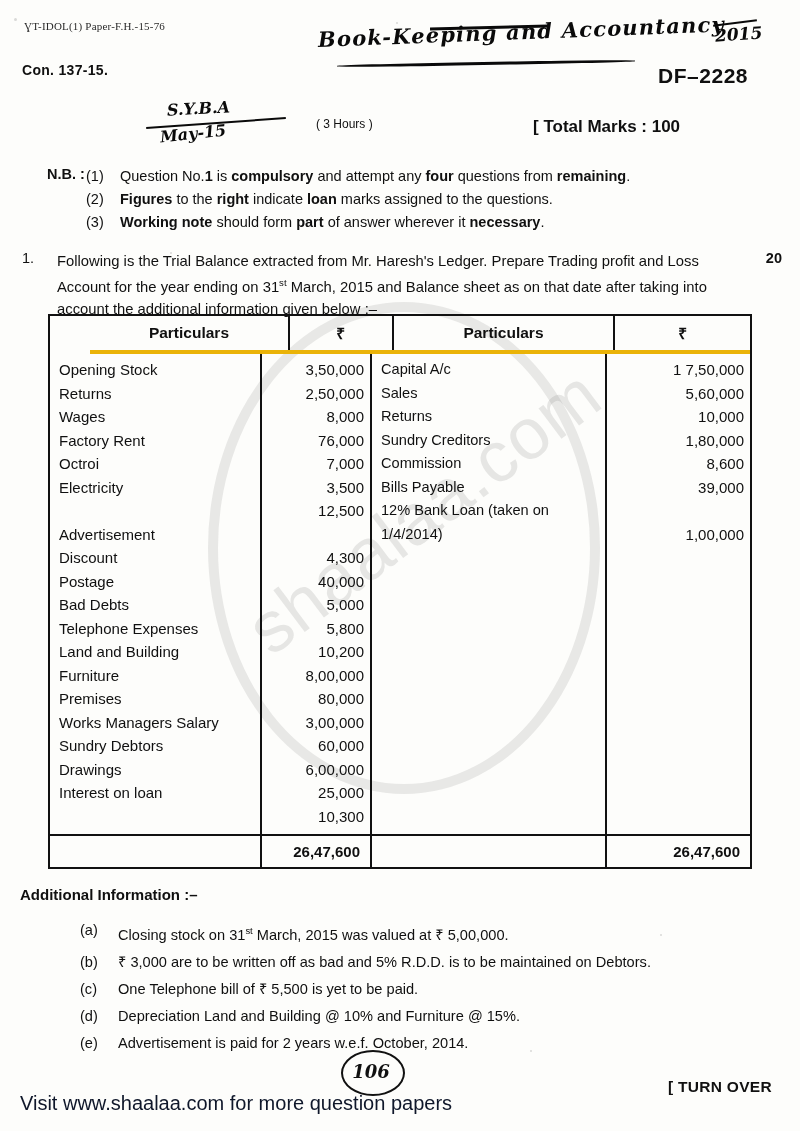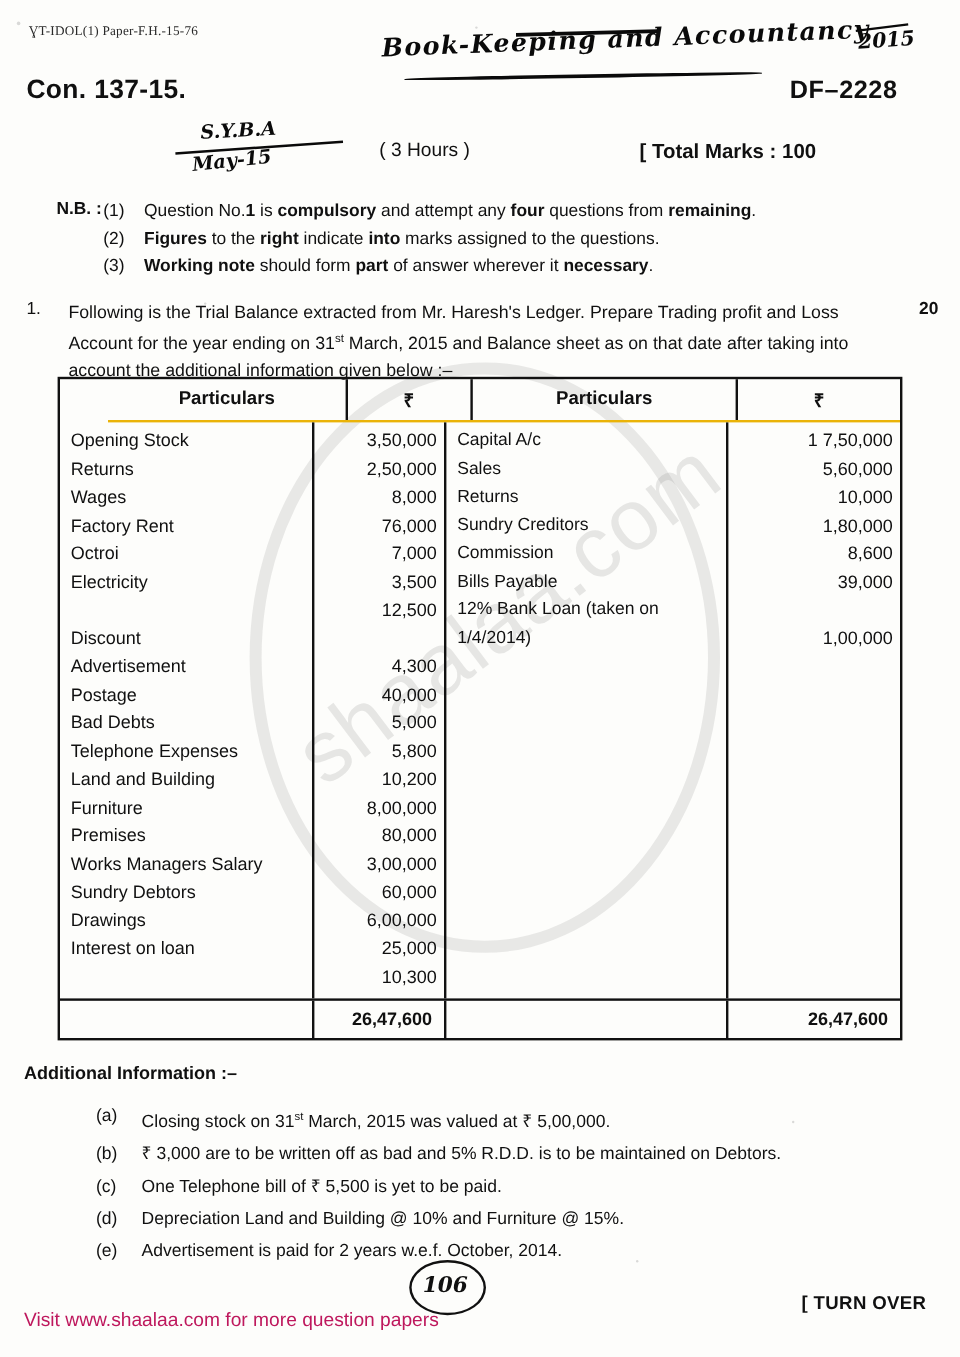--- a/index.html
+++ b/index.html
@@ -65,37 +65,37 @@
     top: 20px;
     font-family: "Liberation Serif", serif;
     font-size: 11px;
     color: #2a2a2a;
     letter-spacing: 0.2px;
   }
   .con-no {
     position: absolute;
     left: 22px;
     top: 62px;
-    font-size: 22px;
+    font-size: 14px;
     font-weight: bold;
     letter-spacing: 0.3px;
   }
   .df-no {
     position: absolute;
     right: 52px;
     top: 64px;
     font-size: 21px;
     font-weight: bold;
     letter-spacing: 0.5px;
   }
   .hours {
     position: absolute;
     left: 316px;
     top: 117px;
-    font-size: 16px;
+    font-size: 12px;
   }
   .total-marks {
     position: absolute;
     left: 533px;
     top: 117px;
     font-size: 17px;
     font-weight: bold;
   }
 
   
@@ -233,21 +233,21 @@
     position: absolute;
     left: 48px;
     top: 314px;
     width: 704px;
     border: 2px solid #111;
     background: transparent;
     box-sizing: border-box;
   }
   .tb-head {
     display: flex;
-    border-bottom: 2px solid #eab308;
+    border-bottom: 4px solid #eab308;
     height: 34px;
     margin-left: 40px;
   }
   .tb-head > div {
     display: flex;
     align-items: center;
     justify-content: center;
     font-size: 15.5px;
     font-weight: bold;
     box-sizing: border-box;
@@ -348,22 +348,22 @@
     right: 28px;
     top: 1078px;
     font-size: 15.5px;
     font-weight: bold;
     letter-spacing: 0.3px;
   }
   .visit-line {
     position: absolute;
     left: 20px;
     top: 1092px;
-    font-size: 16px;
-    color: #be185d;
+    font-size: 20px;
+    color: #0f172a;
   }
   .speck {
     position: absolute;
     background: rgba(90,90,90,0.22);
     border-radius: 50%;
     z-index: 2;
   }
 </style>
 </head>
 <body>
@@ -399,21 +399,21 @@
     <div class="hw hw-month">May-15</div>
 
     <div class="nb-label">N.B. :</div>
     <div class="nb-list">
       <div class="nb-row">
         <span class="nb-num">(1)</span>
         <span class="nb-text">Question No.<b>1</b> is <b>compulsory</b> and attempt any <b>four</b> questions from <b>remaining</b>.</span>
       </div>
       <div class="nb-row">
         <span class="nb-num">(2)</span>
-        <span class="nb-text"><b>Figures</b> to the <b>right</b> indicate <b>into</b> marks assigned to the questions.</span>
+        <span class="nb-text"><b>Figures</b> to the <b>right</b> indicate <b>loan</b> marks assigned to the questions.</span>
       </div>
       <div class="nb-row">
         <span class="nb-num">(3)</span>
         <span class="nb-text"><b>Working note</b> should form <b>part</b> of answer wherever it <b>necessary</b>.</span>
       </div>
     </div>
 
     <div class="q-num">1.</div>
     <div class="q-body">Following is the Trial Balance extracted from Mr. Haresh's Ledger. Prepare Trading profit and Loss Account for the year ending on 31<sup>st</sup> March, 2015 and Balance sheet as on that date after taking into account the additional information given below :–</div>
     <div class="q-marks">20</div>
@@ -429,22 +429,22 @@
 
       <div class="tb-body">
         <div class="c1" id="col-debit-labels">
             <div class="cellrow lbl">Opening Stock</div>
             <div class="cellrow lbl">Returns</div>
             <div class="cellrow lbl">Wages</div>
             <div class="cellrow lbl">Factory Rent</div>
             <div class="cellrow lbl">Octroi</div>
             <div class="cellrow lbl">Electricity</div>
             <div class="spacer"></div>
+            <div class="cellrow lbl">Advertisement</div>
             <div class="cellrow lbl">Discount</div>
-            <div class="cellrow lbl">Advertisement</div>
             <div class="cellrow lbl">Postage</div>
             <div class="cellrow lbl">Bad Debts</div>
             <div class="cellrow lbl">Telephone Expenses</div>
             <div class="cellrow lbl">Land and Building</div>
             <div class="cellrow lbl">Furniture</div>
             <div class="cellrow lbl">Premises</div>
             <div class="cellrow lbl">Works Managers Salary</div>
             <div class="cellrow lbl">Sundry Debtors</div>
             <div class="cellrow lbl">Drawings</div>
             <div class="cellrow lbl">Interest on loan</div>

